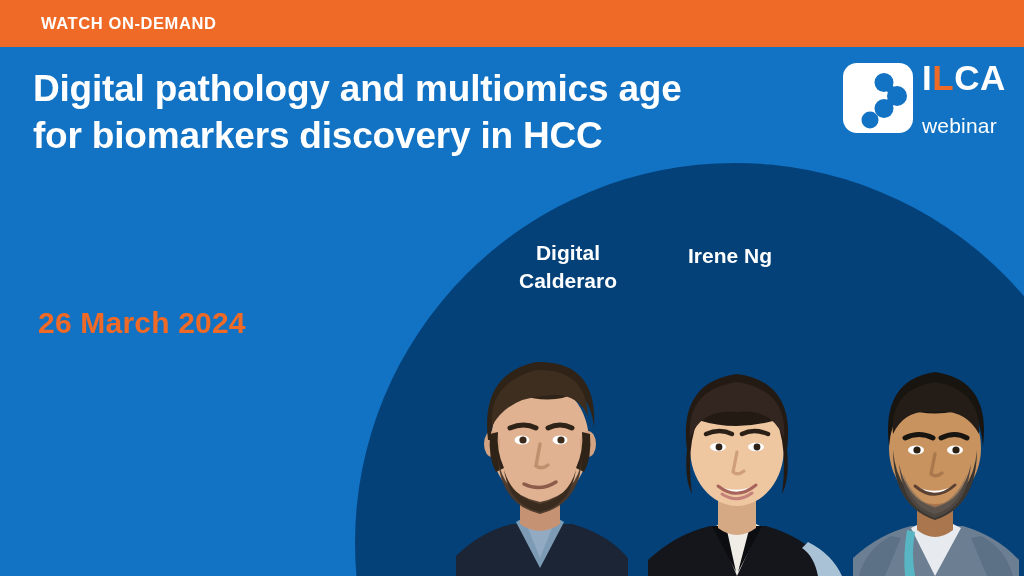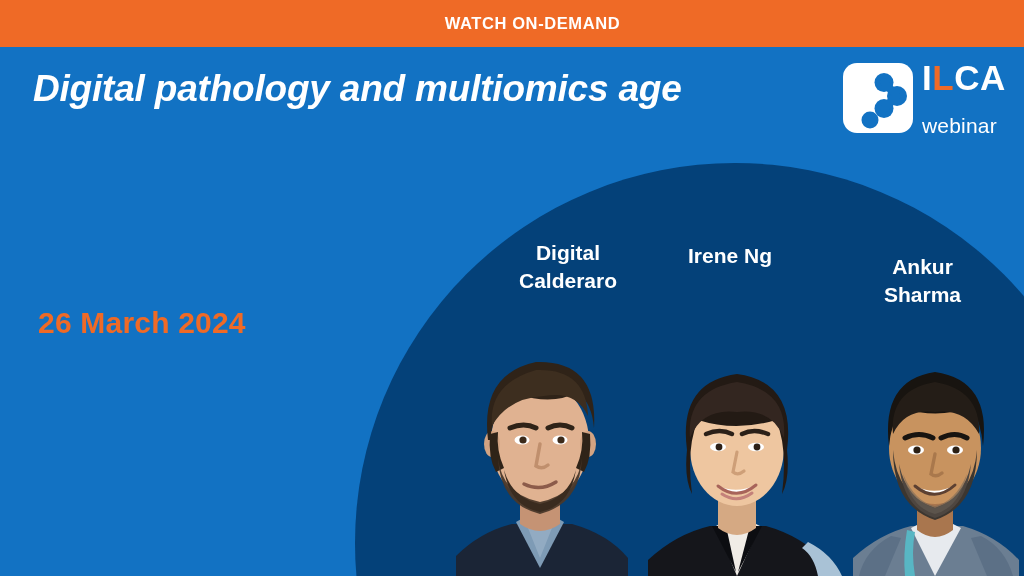--- a/index.html
+++ b/index.html
@@ -14,21 +14,21 @@
     width:1024px; height:576px;
     background:#1272c3;
     overflow:hidden;
   }
 
   
   .banner {
     position:absolute; left:0; top:0;
     width:1024px; height:47px;
     background:#ef6a26;
-    display:flex; align-items:center;justify-content:center;
+    display:flex; align-items:center;
   }
   .banner-label {
     color:#ffffff;
     font-size:16.5px;
     font-weight:bold;
     letter-spacing:0.6px;
     padding-left:41px;
     white-space:nowrap;
   }
 
@@ -44,21 +44,20 @@
   
   .title {
     position:absolute;
     left:33px; top:66px;
     width:790px;
     color:#ffffff;
     font-size:37px;
     font-weight:bold;
     line-height:1.27;
     letter-spacing:-0.2px;
-    font-style:italic;
   }
   .title .tline { display:block; }
 
   
   .date {
     position:absolute;
     left:38px; top:270px;
     color:#ef6a26;
     font-size:30px;
     font-weight:bold;
@@ -117,20 +116,21 @@
 <div class="stage">
 
   <div class="banner">
     <span class="banner-label">WATCH ON-DEMAND</span>
   </div>
 
   <div class="circle"></div>
 
   <div class="title">
     <span class="tline">Digital pathology and multiomics age</span>
+    <span class="tline">for biomarkers discovery in HCC</span>
   </div>
 
   <div class="date">26 March 2024</div>
 
   <div class="logo">
     <div class="logo-mark">
       <svg width="70" height="70" viewBox="0 0 70 70" aria-hidden="true">
         <circle cx="41" cy="19.5" r="9.5" fill="#1272c3"></circle>
         <circle cx="54" cy="33" r="10" fill="#1272c3"></circle>
         <circle cx="41" cy="45.5" r="9.5" fill="#1272c3"></circle>
@@ -275,16 +275,14 @@
 
         <path d="M70 148 Q90 164 110 147 Q90 158 70 148 Z" fill="#ffffff"></path>
         <path d="M70 148 Q90 165 110 147" stroke="#5c4032" stroke-width="3" fill="none" stroke-linecap="round"></path>
       </g>
     </svg>
   </div>
 
   <div class="sname sname-0">Digital
 Calderaro</div>
   <div class="sname sname-1">Irene Ng</div>
-  <div class="sname sname-2">Ankur
-Sharma</div>
 
 </div>
 
 </body></html>

